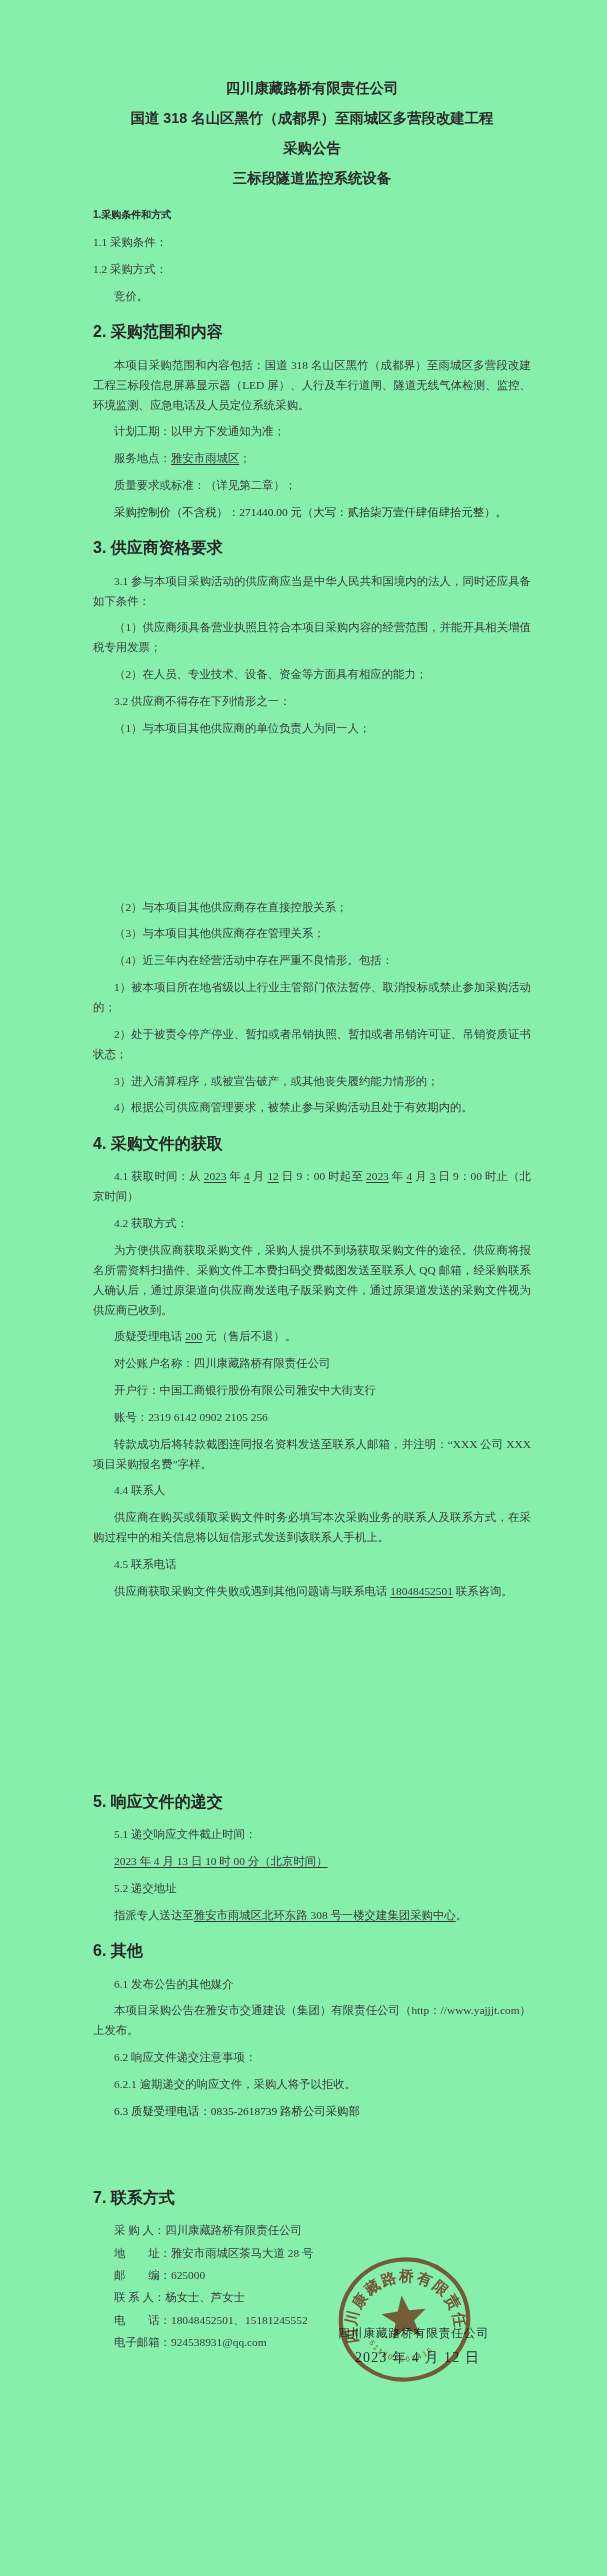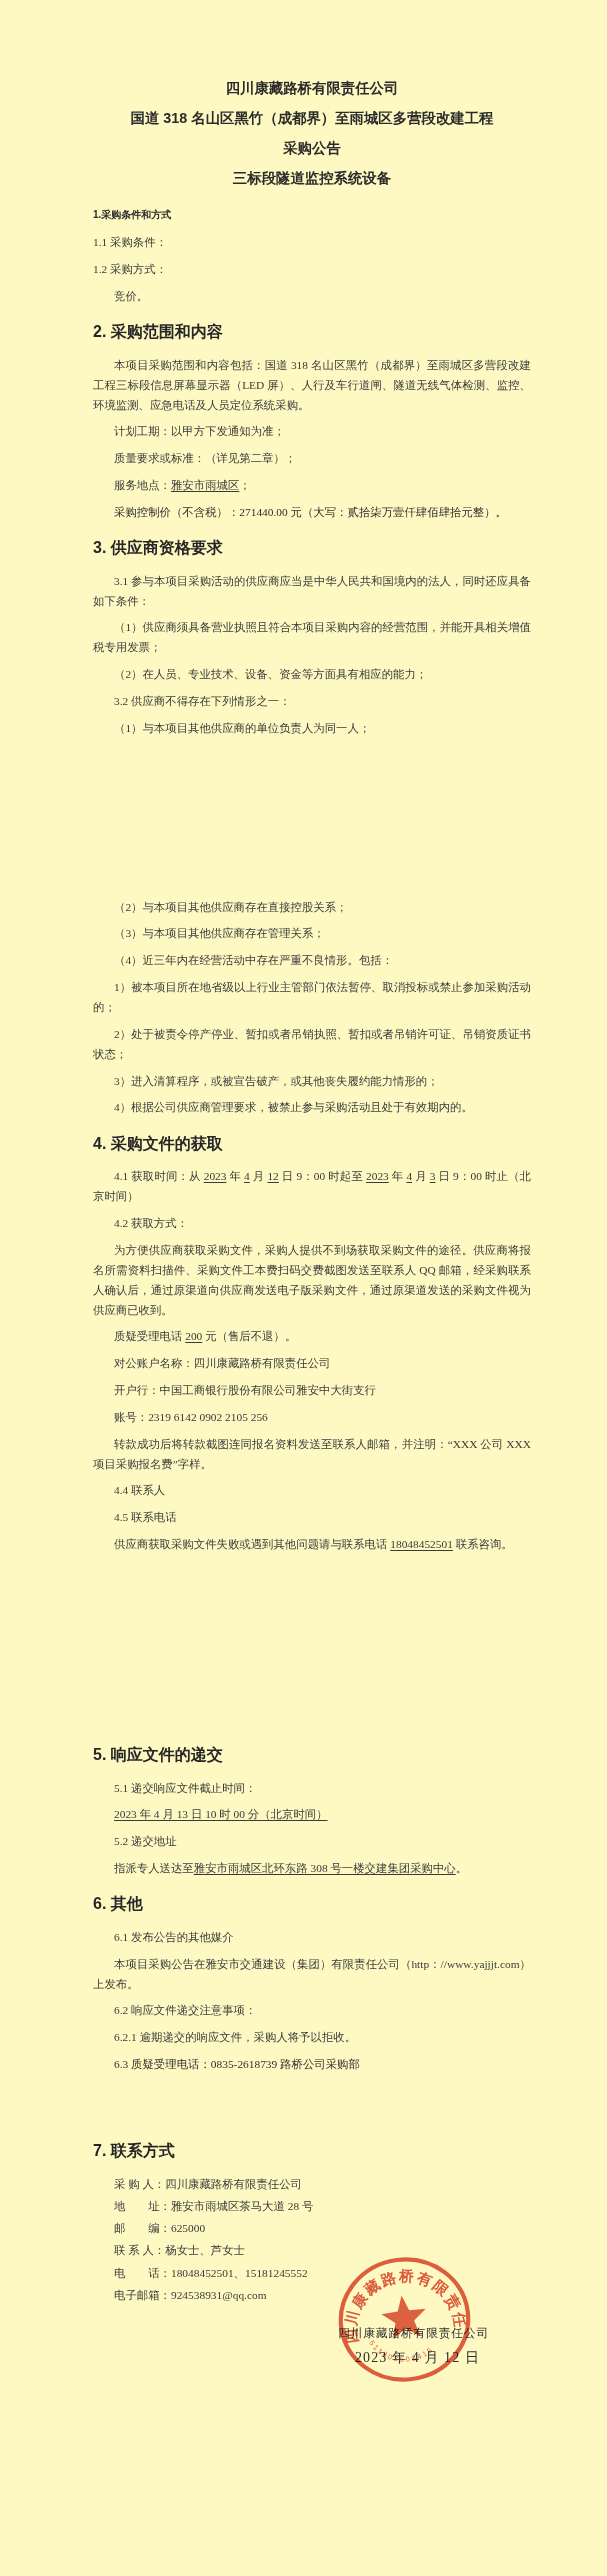--- a/index.html
+++ b/index.html
@@ -1,18 +1,18 @@
 <!DOCTYPE html>
 <html style="font-size:12px"><head>
 <meta charset="utf-8">
 <style>
   html,body{margin:0;padding:0;background:#ffffff;}
   .page{
     position:relative;width:607px;height:2576px;margin:0 auto;
-    background:#fef9c3;overflow:hidden;
+    background:#86efac;overflow:hidden;
     font-family:"Liberation Serif", serif;color:#3a3a3a;
   }
   .content{padding:73px 76px 0 93px;}
   .title-line{
     text-align:center;font-family:"Liberation Sans", sans-serif;
     font-weight:bold;font-size:14.4px;line-height:30px;color:#2b2b2b;
   }
   .blk{font-size:11.4px;line-height:20px;}
   .hs{ 
     font-family:"Liberation Sans", sans-serif;font-weight:bold;
@@ -52,22 +52,22 @@
     <div class="title-line">采购公告</div>
     <div class="title-line">三标段隧道监控系统设备</div>
     <div>
         <div class="blk hs">1.采购条件和方式</div>
         <div class="blk s0">1.1 采购条件：</div>
         <div class="blk s0">1.2 采购方式：</div>
         <div class="blk s">竞价。</div>
         <div class="blk hb">2. 采购范围和内容</div>
         <div class="blk p">本项目采购范围和内容包括：国道 318 名山区黑竹（成都界）至雨城区多营段改建工程三标段信息屏幕显示器（LED 屏）、人行及车行道闸、隧道无线气体检测、监控、环境监测、应急电话及人员定位系统采购。</div>
         <div class="blk s">计划工期：以甲方下发通知为准；</div>
+        <div class="blk s"><span>服务地点：</span><span class="u">雅安市雨城区</span><span>；</span></div>
         <div class="blk s">质量要求或标准：（详见第二章）；</div>
-        <div class="blk s"><span>服务地点：</span><span class="u">雅安市雨城区</span><span>；</span></div>
         <div class="blk s b">采购控制价（不含税）：271440.00 元（大写：贰拾柒万壹仟肆佰肆拾元整）。</div>
         <div class="blk hb">3. 供应商资格要求</div>
         <div class="blk p">3.1 参与本项目采购活动的供应商应当是中华人民共和国境内的法人，同时还应具备如下条件：</div>
         <div class="blk p">（1）供应商须具备营业执照且符合本项目采购内容的经营范围，并能开具相关增值税专用发票；</div>
         <div class="blk s">（2）在人员、专业技术、设备、资金等方面具有相应的能力；</div>
         <div class="blk s">3.2 供应商不得存在下列情形之一：</div>
         <div class="blk s">（1）与本项目其他供应商的单位负责人为同一人；</div>
         <div class="gap" style="height: 152px;"></div>
         <div class="blk s">（2）与本项目其他供应商存在直接控股关系；</div>
         <div class="blk s">（3）与本项目其他供应商存在管理关系；</div>
@@ -79,20 +79,21 @@
         <div class="blk hb">4. 采购文件的获取</div>
         <div class="blk p"><span>4.1 获取时间：从 </span><span class="u">2023</span><span> 年 </span><span class="u">4</span><span> 月 </span><span class="u">12</span><span> 日 9：00 时起至 </span><span class="u">2023</span><span> 年 </span><span class="u">4</span><span> 月 </span><span class="u">3</span><span> 日 9：00 时止（北京时间）</span></div>
         <div class="blk s">4.2 获取方式：</div>
         <div class="blk p">为方便供应商获取采购文件，采购人提供不到场获取采购文件的途径。供应商将报名所需资料扫描件、采购文件工本费扫码交费截图发送至联系人 QQ 邮箱，经采购联系人确认后，通过原渠道向供应商发送电子版采购文件，通过原渠道发送的采购文件视为供应商已收到。</div>
         <div class="blk s"><span>质疑受理电话 </span><span class="u">200</span><span> 元（售后不退）。</span></div>
         <div class="blk s">对公账户名称：四川康藏路桥有限责任公司</div>
         <div class="blk s">开户行：中国工商银行股份有限公司雅安中大街支行</div>
         <div class="blk s">账号：2319 6142 0902 2105 256</div>
         <div class="blk p">转款成功后将转款截图连同报名资料发送至联系人邮箱，并注明：“XXX 公司 XXX 项目采购报名费”字样。</div>
         <div class="blk s">4.4 联系人</div>
+        <div class="blk p">供应商在购买或领取采购文件时务必填写本次采购业务的联系人及联系方式，在采购过程中的相关信息将以短信形式发送到该联系人手机上。</div>
         <div class="blk s">4.5 联系电话</div>
         <div class="blk p"><span>供应商获取采购文件失败或遇到其他问题请与联系电话 </span><span class="u">18048452501</span><span> 联系咨询。</span></div>
         <div class="gap" style="height: 168px;"></div>
         <div class="blk hb">5. 响应文件的递交</div>
         <div class="blk s">5.1 递交响应文件截止时间：</div>
         <div class="blk s"><span class="u">2023 年 4 月 13 日 10 时 00 分（北京时间）</span></div>
         <div class="blk s">5.2 递交地址</div>
         <div class="blk s"><span>指派专人送达至</span><span class="u">雅安市雨城区北环东路 308 号一楼交建集团采购中心</span><span>。</span></div>
         <div class="blk hb">6. 其他</div>
         <div class="blk s">6.1 发布公告的其他媒介</div>

